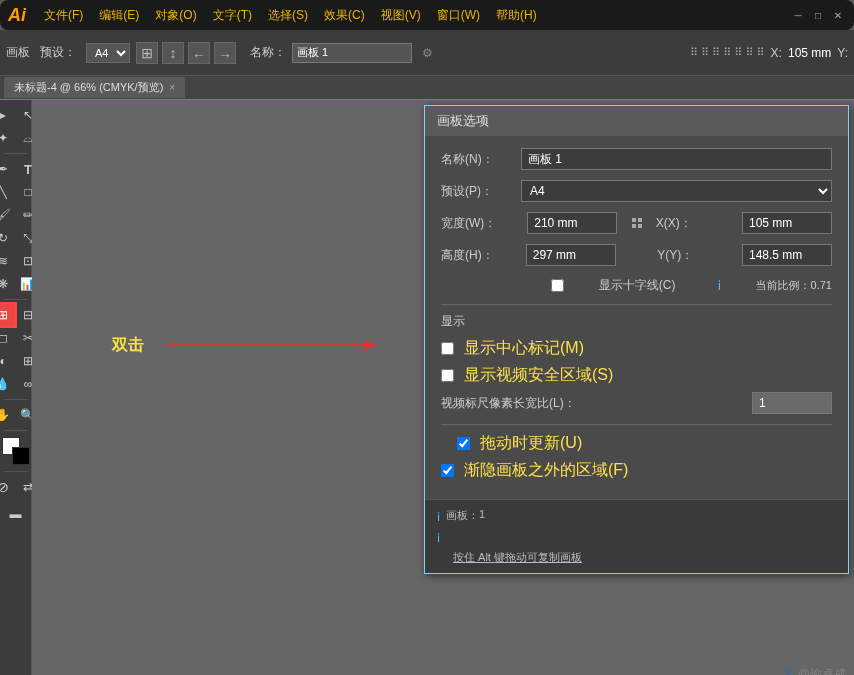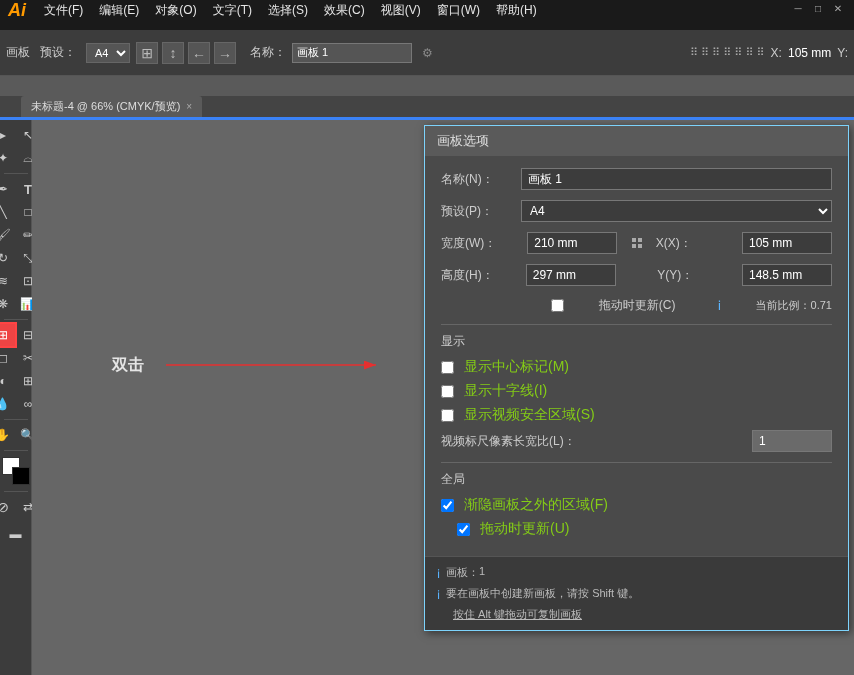--- a/index.html
+++ b/index.html
@@ -1,39 +1,39 @@
 <!DOCTYPE html>
 <html><head>
   <meta charset="utf-8">
   <style>
     * { margin: 0; padding: 0; box-sizing: border-box; }
     body { width: 854px; height: 675px; overflow: hidden; font-family: "Microsoft YaHei", Arial, sans-serif; font-size: 12px; background: #5a5a5a; }
 
     
-    #title-bar { height: 30px; background: #1a1a1a; display: flex; align-items: flex-start; padding: 0 8px; color: #ccc; }
+    #title-bar { height: 30px; background: #1a1a1a; display: flex; align-items: center; padding: 0 8px; color: #ccc; border-radius: 8px; }
     #title-bar .ai-logo { color: #ff9a00; font-size: 18px; font-weight: bold; margin-right: 12px; font-style: italic; }
-    #title-bar .menu-items { display: flex; gap: 4px; font-size: 12px; color: #e5e5e5; }
+    #title-bar .menu-items { display: flex; gap: 4px; font-size: 12px; color: #eab308; }
     #title-bar .menu-items span { padding: 2px 6px; cursor: pointer; }
     #title-bar .window-controls { margin-left: auto; display: flex; gap: 4px; }
     #title-bar .window-controls span { width: 16px; height: 16px; display: flex; align-items: center; justify-content: center; font-size: 10px; color: #aaa; cursor: pointer; }
 
     
     #toolbar { height: 46px; background: #3c3c3c; display: flex; align-items: center; padding: 1px 6px; gap: 6px; border-bottom: 1px solid #555; }
     #toolbar .toolbar-label { color: #ccc; font-size: 12px; margin-right: 4px; }
     #toolbar select { background: #555; color: #fff; border: 1px solid #666; font-size: 11px; padding: 1px 4px; height: 20px; }
     #toolbar .toolbar-icons { display: flex; gap: 4px; align-items: center; }
     #toolbar .toolbar-icons span { color: #bbb; font-size: 14px; cursor: pointer; }
     #toolbar .name-label { color: #ccc; margin-left: 8px; font-size: 12px; }
     #toolbar input.name-input { background: #555; color: #fff; border: 1px solid #777; font-size: 11px; padding: 1px 4px; height: 20px; width: 120px; }
     #toolbar .coord-label { color: #ccc; margin-left: auto; font-size: 12px; }
     #toolbar .coord-value { color: #fff; font-size: 12px; }
     .toolbar-icon-btn { display: inline-flex; align-items: center; justify-content: center; width: 22px; height: 22px; background: #555; border: 1px solid #666; color: #ddd; cursor: pointer; font-size: 11px; }
 
     
-    #tab-bar { height: 24px; background: #444; display: flex; align-items: center; padding-left: 21px; border-bottom: 3px solid #3b82f6; margin-top: 20px; }
+    #tab-bar { height: 24px; background: #444; display: flex; align-items: center; padding-left: 4px; border-bottom: 1px solid #3b82f6; }
     #tab-bar .tab { background: #5a5a5a; color: #ddd; font-size: 11px; padding: 3px 10px; border-top-left-radius: 3px; border-top-right-radius: 3px; cursor: pointer; margin-right: 2px; display: flex; align-items: center; gap: 6px; }
     #tab-bar .tab .close-tab { font-size: 10px; color: #aaa; }
 
     
     #main { display: flex; height: calc(675px - 30px - 30px - 24px); }
 
     
     #left-toolbar { width: 32px; background: #3c3c3c; border-right: 1px solid #555; display: flex; flex-direction: column; align-items: center; padding-top: 4px; gap: 1px; flex-shrink: 0; }
     .tool-btn { width: 24px; height: 22px; display: flex; align-items: center; justify-content: center; color: #ccc; font-size: 12px; cursor: pointer; position: relative; }
     .tool-btn.active { background: #666; outline: 1px solid #aaa; }
@@ -49,21 +49,21 @@
     #panel-body { padding: 12px 16px; }
     .panel-row { display: flex; align-items: center; margin-bottom: 10px; justify-content: space-between; }
     .panel-label { color: #ccc; font-size: 12px; width: 80px; flex-shrink: 0; }
     .panel-input { background: #3c3c3c; color: #fff; border: 1px solid #777; font-size: 12px; padding: 2px 6px; height: 22px; flex: 1; }
     .panel-input-short { background: #3c3c3c; color: #fff; border: 1px solid #777; font-size: 12px; padding: 2px 6px; height: 22px; width: 90px; }
     .panel-select { background: #3c3c3c; color: #fff; border: 1px solid #777; font-size: 12px; padding: 2px 4px; height: 22px; flex: 1; }
     .panel-divider { border: none; border-top: 1px solid #666; margin: 8px 0; }
     .panel-section-title { color: #ccc; font-size: 12px; margin-bottom: 8px; }
     .panel-checkbox-row { display: flex; align-items: center; margin-bottom: 6px; }
     .panel-checkbox-row input[type=checkbox] { margin-right: 6px; }
-    .panel-checkbox-label { color: #84cc16; font-size: 14px; }
+    .panel-checkbox-label { color: #fde047; font-size: 16px; }
     .orientation-btn { width: 24px; height: 22px; background: #555; border: 1px solid #666; display: flex; align-items: center; justify-content: center; color: #ccc; cursor: pointer; }
     .panel-footer { background: #3a3a3a; padding: 8px 12px; border-top: 1px solid #555; font-size: 11px; color: #bbb; }
     .panel-footer-info { display: flex; align-items: flex-start; margin-bottom: 4px; }
     .info-icon { color: #5bb5ff; margin-right: 6px; font-size: 12px; }
 
     
     #watermark { position: absolute; bottom: 8px; right: 8px; font-size: 12px; color: rgba(150,150,150,0.6); }
   </style>
 </head>
 <body>
@@ -191,21 +191,21 @@
     </div>
     <div class="tool-row" style="margin-top:4px;">
       <div class="tool-btn">▬</div>
     </div>
   </div>
 
   <div id="canvas-area" style="position:relative; flex:1; background:#666;">
 
 
     <div style="position:absolute; top:230px; left:80px; display:flex; align-items:center;">
-      <span style="color:#e5e5e5; font-size:16px; font-weight:bold; margin-right:22px;">双击</span>
+      <span style="color:#fde047; font-size:16px; font-weight:bold; margin-right:22px;">双击</span>
       <svg width="220" height="30" style="overflow:visible;">
         <defs>
           <marker id="arrowhead" markerWidth="8" markerHeight="6" refX="8" refY="3" orient="auto">
             <polygon points="0 0, 8 3, 0 6" fill="#e63030"></polygon>
           </marker>
         </defs>
         <line x1="0" y1="15" x2="210" y2="15" stroke="#e63030" stroke-width="1.5" marker-end="url(#arrowhead)"></line>
       </svg>
     </div>
 
@@ -248,67 +248,61 @@
           <input class="panel-input-short" type="text" value="297 mm" style="">
           <div style="margin:0 8px;width:16px;"></div>
           <span class="panel-label">Y(Y)：</span>
           <input class="panel-input-short" type="text" value="148.5 mm" style="">
         </div>
 
 
         <div class="panel-row">
           <span style="width:80px;"></span>
           <input type="checkbox" style="">
-          <span style="color:#ccc;font-size:12px;margin-left:4px;margin-right:12px;">拖动时更新(C)</span>
+          <span style="color:#ccc;font-size:12px;margin-left:4px;margin-right:12px;">显示十字线(C)</span>
           <span style="color:#5bb5ff;font-size:13px;margin-right:4px;">ℹ</span>
           <span style="color:#ccc;font-size:11px;">当前比例：0.71</span>
         </div>
 
         <hr class="panel-divider">
 
         <div class="panel-section-title">显示</div>
         <div class="panel-checkbox-row">
           <input type="checkbox" style="">
           <span class="panel-checkbox-label" style="margin-left:4px;">显示中心标记(M)</span>
         </div>
         <div class="panel-checkbox-row">
           <input type="checkbox" style="">
-          <span class="panel-checkbox-label" style="margin-left:4px;">显示十字线(I)</span>
-        </div>
-        <div class="panel-checkbox-row">
-          <input type="checkbox" style="">
           <span class="panel-checkbox-label" style="margin-left:4px;">显示视频安全区域(S)</span>
         </div>
         <div class="panel-row">
           <span style="color:#ccc;font-size:12px;margin-right:6px;">视频标尺像素长宽比(L)：</span>
           <input class="panel-input-short" type="text" value="1" style="width: 80px; background: rgb(106, 106, 106);">
         </div>
 
         <hr class="panel-divider">
 
-        <div class="panel-section-title">全局</div>
+        <div class="panel-checkbox-row" style="margin-left:16px;">
+          <input type="checkbox" checked="" style="">
+          <span class="panel-checkbox-label" style="margin-left:4px;">拖动时更新(U)</span>
+        </div>
         <div class="panel-checkbox-row">
           <input type="checkbox" checked="" style="">
           <span class="panel-checkbox-label" style="margin-left:4px;">渐隐画板之外的区域(F)</span>
-        </div>
-        <div class="panel-checkbox-row" style="margin-left:16px;">
-          <input type="checkbox" checked="" style="">
-          <span class="panel-checkbox-label" style="margin-left:4px;">拖动时更新(U)</span>
         </div>
       </div>
 
       <div class="panel-footer">
         <div class="panel-footer-info">
           <span class="info-icon">ℹ</span>
           <span>画板：</span>
           <span>1</span>
         </div>
         <div class="panel-footer-info">
           <span class="info-icon">ℹ</span>
-          <span>要在画板中创建新画板，请按 Shift 键。</span>
         </div>
         <div style="margin-left:16px;text-decoration:underline;">
           <span>按住 Alt 键拖动可复制画板</span>
         </div>
       </div>
     </div>
 
     <div id="watermark">🐾@瑜卓成</div>
   </div>
 </div>

